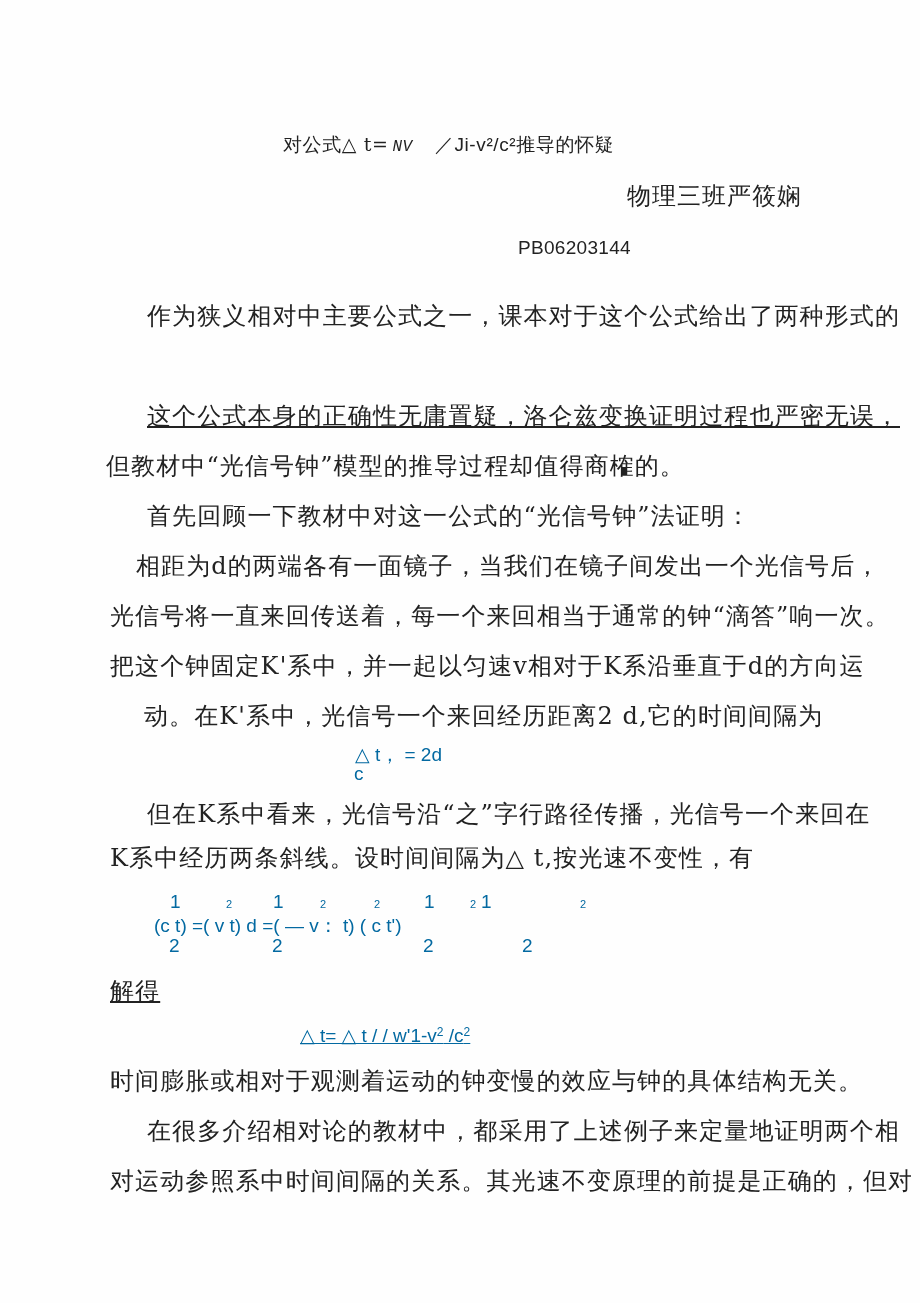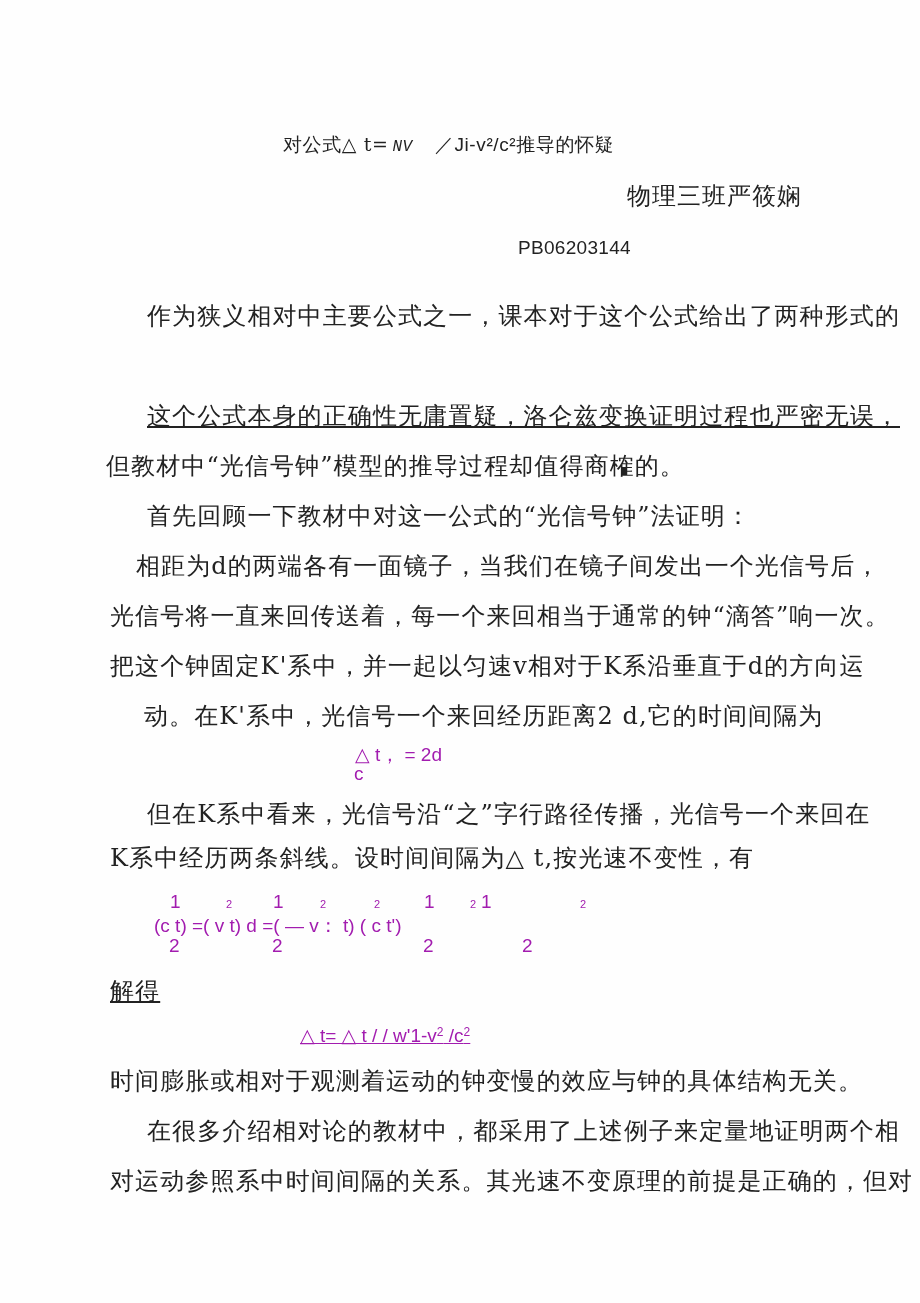--- a/index.html
+++ b/index.html
@@ -54,21 +54,21 @@
       left: 518px;
       top: 236px;
       font-family: "Liberation Sans", sans-serif;
       font-size: 19px;
       letter-spacing: 0.3px;
     }
     .eq {
       position: absolute;
       font-family: "Liberation Sans", sans-serif;
       font-size: 19px;
-      color: #a21caf;
+      color: #0369a1;
       white-space: nowrap;
     }
     .small {
       font-size: 11px;
     }
     .sup {
       font-size: 12px;
       vertical-align: 6px;
     }
   </style>

